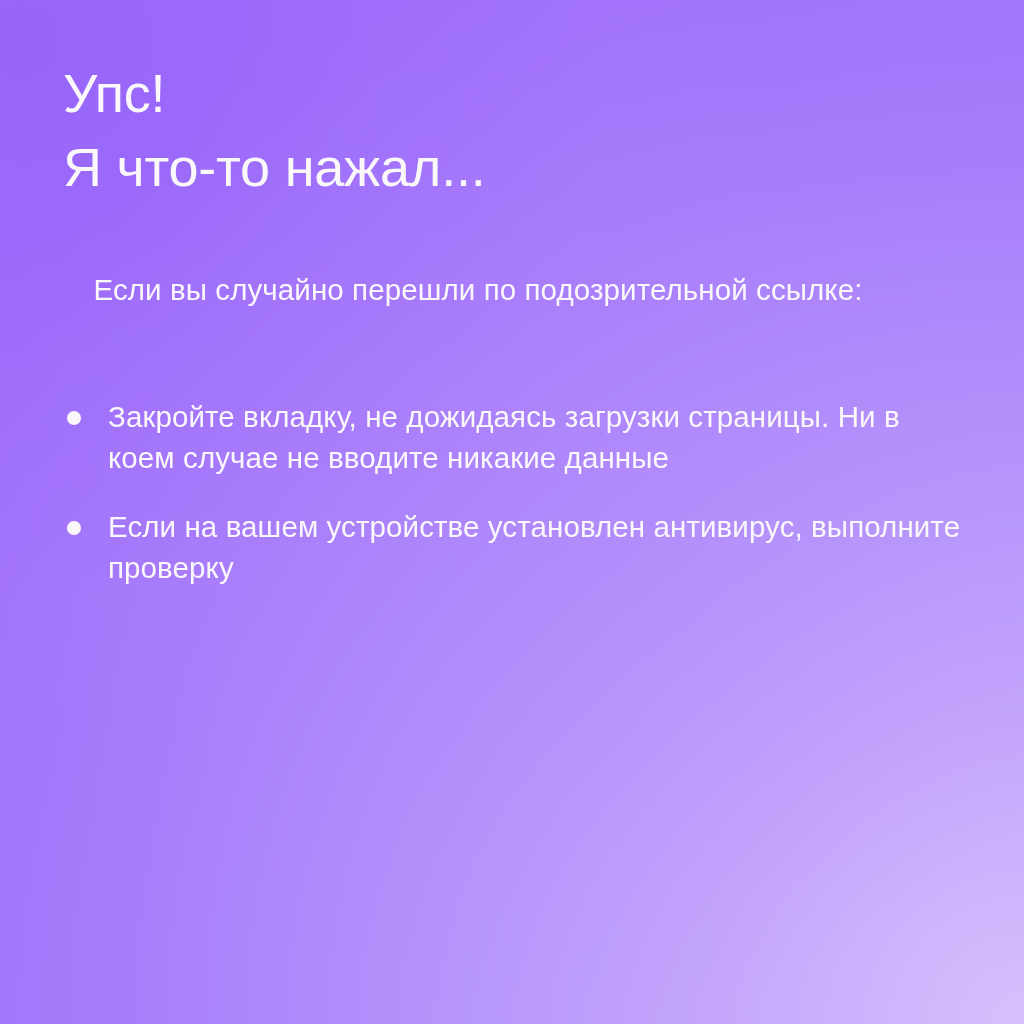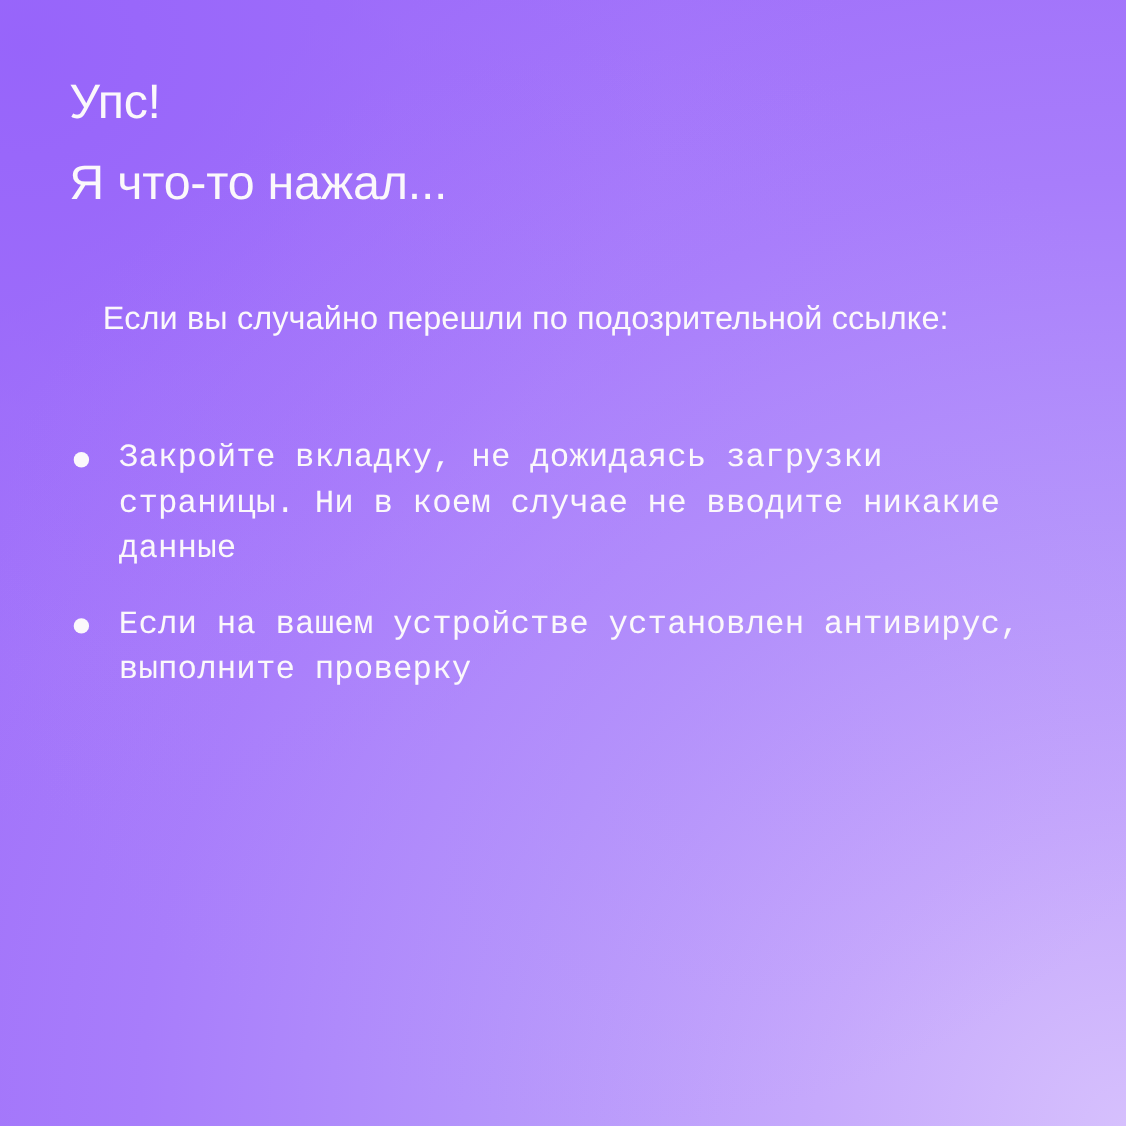--- a/index.html
+++ b/index.html
@@ -65,21 +65,21 @@
     z-index: 2;
     padding: 0;
   }
 
   .title {
     position: absolute;
     left: 63px;
     top: 56px;
     margin: 0;
     color: #fbf8fb;
-    font-size: 44px;
+    font-size: 54px;
     line-height: 74px;
     font-weight: 500;
     letter-spacing: -0.2px;
     white-space: pre-line;
   }
 
   .subtitle {
     position: absolute;
     left: 63px;
     top: 269px;
@@ -123,21 +123,20 @@
     left: 4px;
     top: 15px;
     width: 14px;
     height: 14px;
     border-radius: 50%;
     background: #fbf8fb;
   }
 
   .bullet-text {
     display: block;
-    font-family: Liberation Mono, monospace;
   }
 </style>
 </head>
 <body>
 
 <div class="slide">
 
   <div class="bg-layer l1"></div>
   <div class="bg-layer l2"></div>
   <div class="bg-layer l3"></div>

